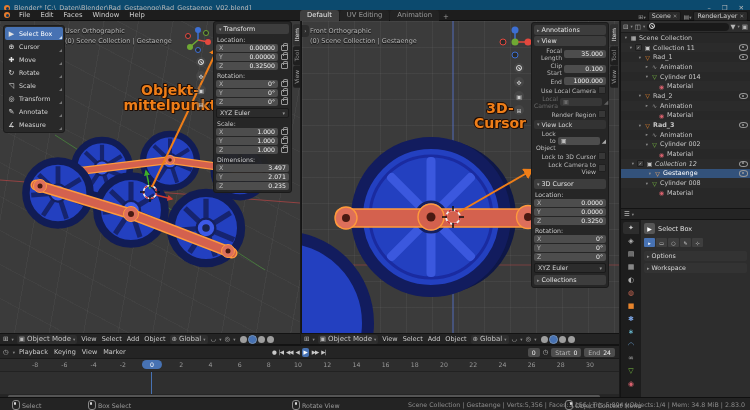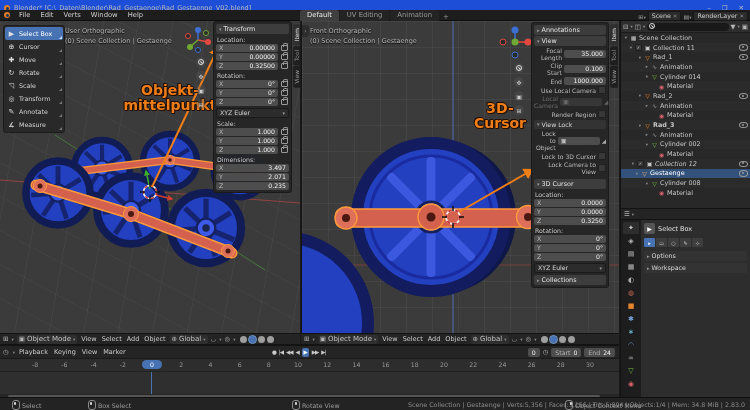--- a/index.html
+++ b/index.html
@@ -1,21 +1,21 @@
 <!DOCTYPE html>
 <html><head>
 <meta charset="utf-8">
 <style>
   html,body{margin:0;padding:0;background:#000;}
   #app{position:relative;width:750px;height:410px;background:#1a1a1a;overflow:hidden;
        font-family:"DejaVu Sans","Liberation Sans",sans-serif;font-size:7px;color:#c3c3c3;
        -webkit-font-smoothing:antialiased;}
   .abs{position:absolute;}
   
-  .titlebar{left:0;top:0;width:750px;height:16px;background:#1d4ed8;display:flex;align-items:center;padding:0 4px;box-sizing:border-box;justify-content:flex-end;}
+  .titlebar{left:0;top:0;width:750px;height:16px;background:#0c4a6e;display:flex;align-items:center;padding:0 4px;box-sizing:border-box;justify-content:flex-end;}
   .blogo{width:6px;height:6px;border-radius:50%;background:#e87d2c;display:inline-block;margin-right:4px;position:relative;}
   .blogo::after{content:'';position:absolute;left:1.5px;top:1.5px;width:3px;height:3px;border-radius:50%;background:#10365c;}
   .title-text{font-size:6.5px;color:#b9b9b9;white-space:nowrap;}
   .winbtns{margin-left:auto;display:flex;gap:11px;align-items:center;padding-right:2px;}
   .winbtn{color:#bdbdbd;font-size:6.5px;line-height:6px;cursor:default;}
   
   .menubar{left:0;top:10px;width:750px;height:11px;background:#1d1d1d;display:flex;align-items:center;border-bottom:1px solid #0e0e0e;box-sizing:border-box;}
   .menu-item{padding:0 5px;color:#cfcfcf;font-size:6.8px;}
   .ws-tabs{position:absolute;left:300px;top:0;height:11px;display:flex;align-items:flex-end;}
   .ws-tab{padding:1px 7px 1px 7px;font-size:6.8px;color:#9a9a9a;background:#232323;border-radius:3px 3px 0 0;margin-right:1px;height:9px;line-height:8px;}
@@ -149,21 +149,21 @@
       <span class="winbtn">❐</span>
       <span class="winbtn">✕</span>
     </span>
   </div>
 
   <div class="abs menubar">
     <span class="blogo" style="margin-left:4px"></span>
     <span id="menus" style="display:flex">
         <span class="menu-item">File</span>
         <span class="menu-item">Edit</span>
-        <span class="menu-item">Verts</span>
+        <span class="menu-item">Faces</span>
         <span class="menu-item">Window</span>
         <span class="menu-item">Help</span>
       </span>
     <span class="ws-tabs" id="workspaces">
         <span class="ws-tab active">Default</span>
         <span class="ws-tab">UV Editing</span>
         <span class="ws-tab">Animation</span>
         <span class="ws-plus">+</span>
       </span>
     <span class="topsel">
@@ -830,21 +830,21 @@
           <span class="o-ic" style="color: rgb(217, 98, 110);">◉</span>
           <span>Material</span>
         </div>
         <div class="o-row" style="padding-left: 10px; font-style: italic;">
           <span class="o-caret">▾</span>
           <span class="o-chk">✓</span>
           <span class="o-ic" style="color: rgb(200, 200, 200);">▣</span>
           <span>Collection 12</span>
           <span class="eye"></span>
         </div>
-        <div class="o-row selected" style="padding-left: 14px;">
+        <div class="o-row selected" style="padding-left: 27px;">
           <span class="o-caret">▾</span>
           <span class="o-ic" style="color: rgb(255, 176, 102);">▽</span>
           <span>Gestaenge</span>
           <span class="eye"></span>
         </div>
         <div class="o-row" style="padding-left: 24px;">
           <span class="o-caret">▾</span>
           <span class="o-ic" style="color: rgb(122, 193, 66);">▽</span>
           <span>Cylinder 008</span>
         </div>

